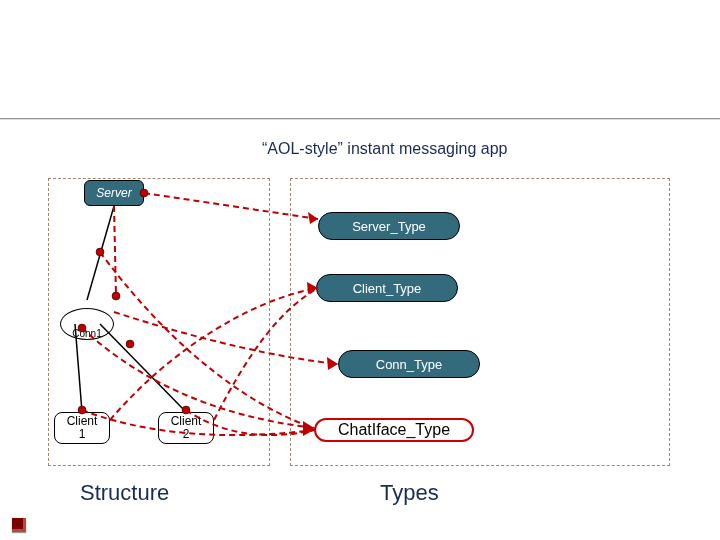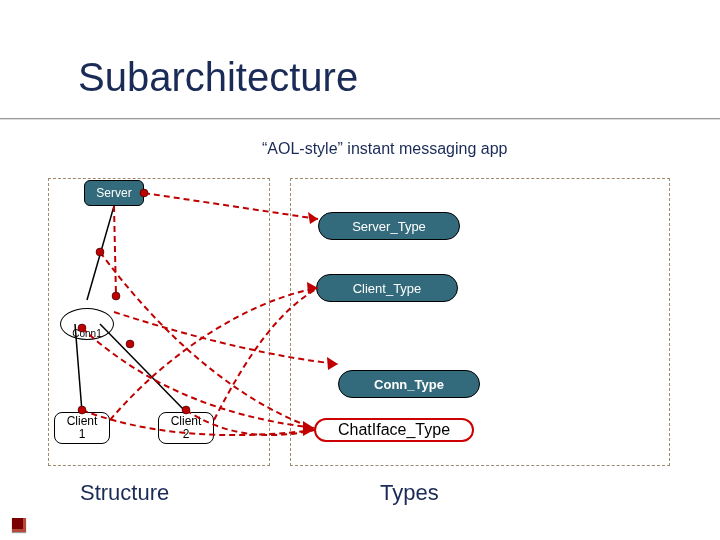--- a/index.html
+++ b/index.html
@@ -64,20 +64,21 @@
     justify-content: center;
     box-sizing: border-box;
   }
   .server-box {
     top: 180px; left: 84px;
     width: 60px; height: 26px;
     background: #336b7c;
     color: #fff;
     font-size: 12px;
     border-radius: 6px;
+    font-style: italic;
   }
   .client1-box {
     top: 412px; left: 54px;
     width: 56px; height: 32px;
     background: #fff;
     border-radius: 8px;
     font-size: 12px;
     line-height: 1.05;
   }
   .client2-box {
@@ -101,21 +102,21 @@
     background: #336b7c;
     color: #fff;
     border: 1px solid #000;
     border-radius: 14px;
     width: 142px;
     height: 28px;
     font-size: 13px;
   }
   .server-type { top: 212px; left: 318px; }
   .client-type { top: 274px; left: 316px; }
-  .conn-type   { top: 370px; left: 338px; font-weight: bold; }
+  .conn-type   { top: 350px; left: 338px; }
   .chatiface-box {
     top: 418px; left: 314px;
     width: 160px; height: 24px;
     background: #fff;
     border: 2px solid #c00;
     border-radius: 12px;
     font-size: 16px;
     color: #000;
   }
   .footer-label {
@@ -139,21 +140,20 @@
     width: 720px; height: 540px;
     pointer-events: none;
   }
   .port-dot { fill: #c00000; stroke: #000; stroke-width: 0.5; }
 </style>
 </head>
 <body>
 
 <div class="title">
   <br>
-  <span>Subarchitecture</span>
 </div>
 <div class="hr1"></div>
 
 <div class="subtitle">“AOL-style” instant messaging app</div>
 
 <div class="structure-frame"></div>
 <div class="types-frame"></div>
 
 <div class="box server-box">
   <span>Server</span>

